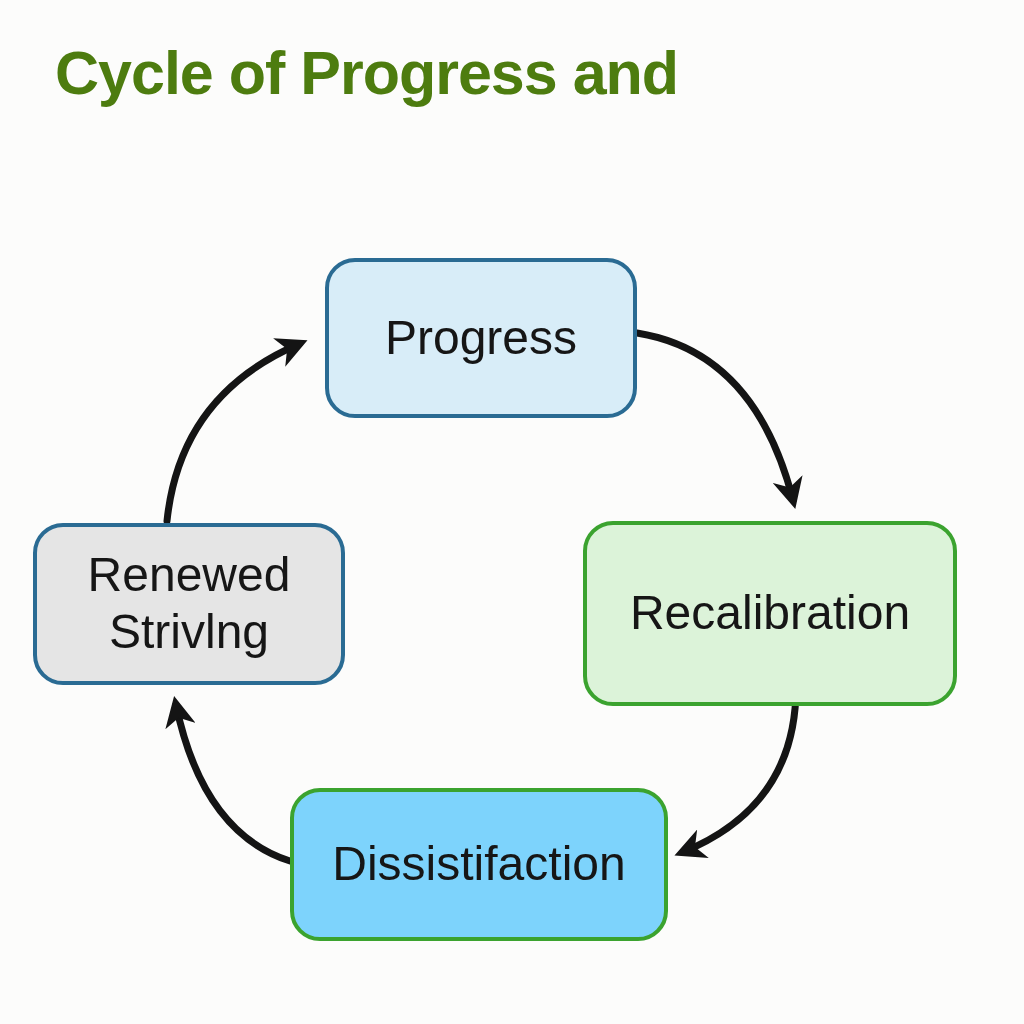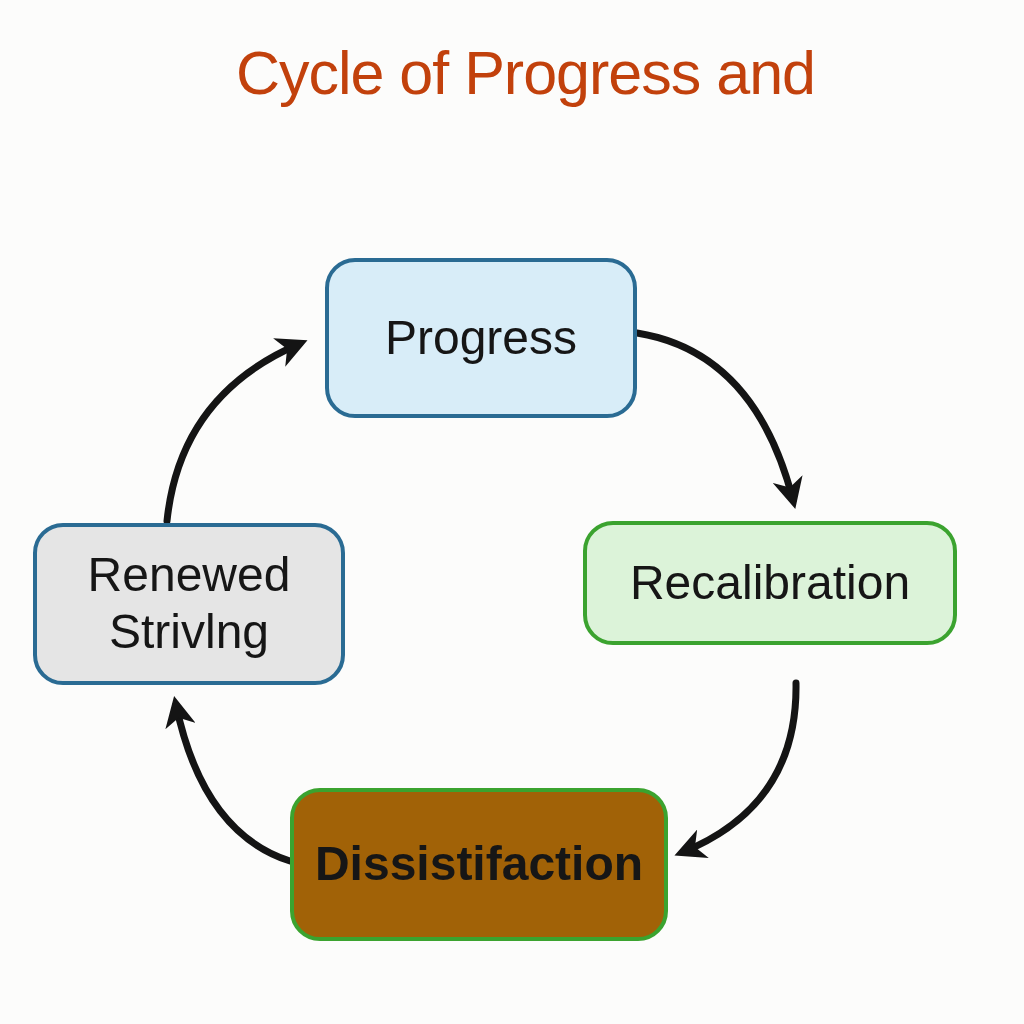--- a/index.html
+++ b/index.html
@@ -16,26 +16,26 @@
   .canvas {
     position: relative;
     width: 1024px;
     height: 1024px;
   }
   .title {
     position: absolute;
     left: 55px;
     top: 34px;
     width: 760px;
-    text-align: right;
+    text-align: left;
     font-size: 61px;
-    font-weight: 400;
+    font-weight: 700;
     letter-spacing: -1px;
     line-height: 1.28;
-    color: #c2410c;
+    color: #4d7c0f;
   }
   .edges {
     position: absolute;
     left: 0;
     top: 0;
     width: 1024px;
     height: 1024px;
   }
   .edge {
     fill: none;
@@ -51,21 +51,21 @@
     display: flex;
     align-items: center;
     justify-content: center;
     text-align: center;
     font-size: 48px;
     line-height: 1.18;
     color: #161616;
     padding: 8px 0;
   }
   .node-progress        { left: 325px; top: 258px; width: 312px; height: 160px; }
-  .node-recalibration   { left: 583px; top: 521px; width: 374px; height: 124px; }
+  .node-recalibration   { left: 583px; top: 521px; width: 374px; height: 185px; }
   .node-dissistifaction { left: 290px; top: 788px; width: 378px; height: 153px; }
   .node-renewed         { left:  33px; top: 523px; width: 312px; height: 162px; }
 </style>
 </head>
 <body>
 
 <div class="canvas">
 
   <div class="title">
     <div>Cycle of Progress and</div>
@@ -84,21 +84,21 @@
   </svg>
 
   <div class="node node-progress" style="background: rgb(216, 237, 248); border-color: rgb(42, 107, 147);">
     <span>Progress</span>
   </div>
 
   <div class="node node-recalibration" style="background: rgb(220, 243, 217); border-color: rgb(59, 163, 47);">
     <span>Recalibration</span>
   </div>
 
-  <div class="node node-dissistifaction" style="background: #a16207; border-color: rgb(59, 163, 47); font-weight: bold;">
+  <div class="node node-dissistifaction" style="background: #7dd3fc; border-color: rgb(59, 163, 47);">
     <span>Dissistifaction</span>
   </div>
 
   <div class="node node-renewed" style="background: #e5e5e5; border-color: rgb(42, 107, 147);">
     <span>Renewed Strivlng</span>
   </div>
 
 </div>
 
 </body></html>

